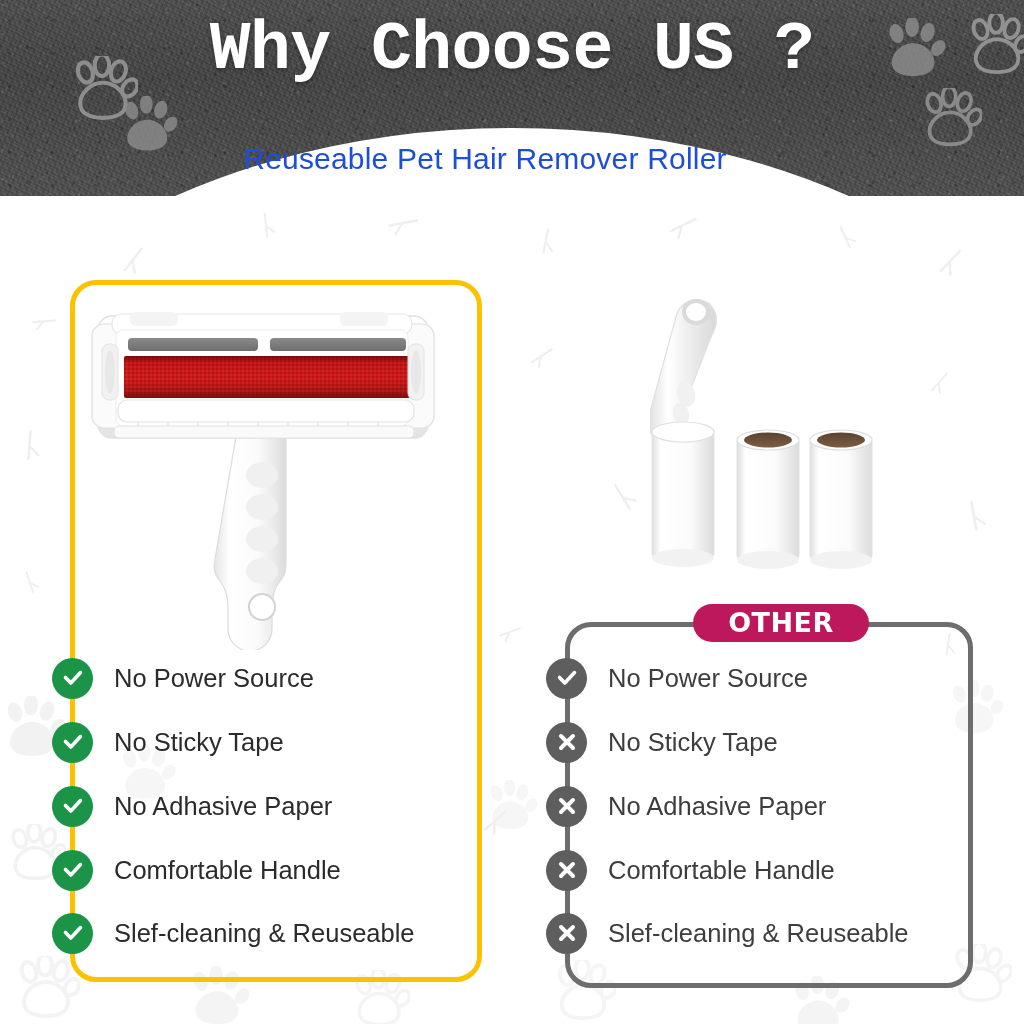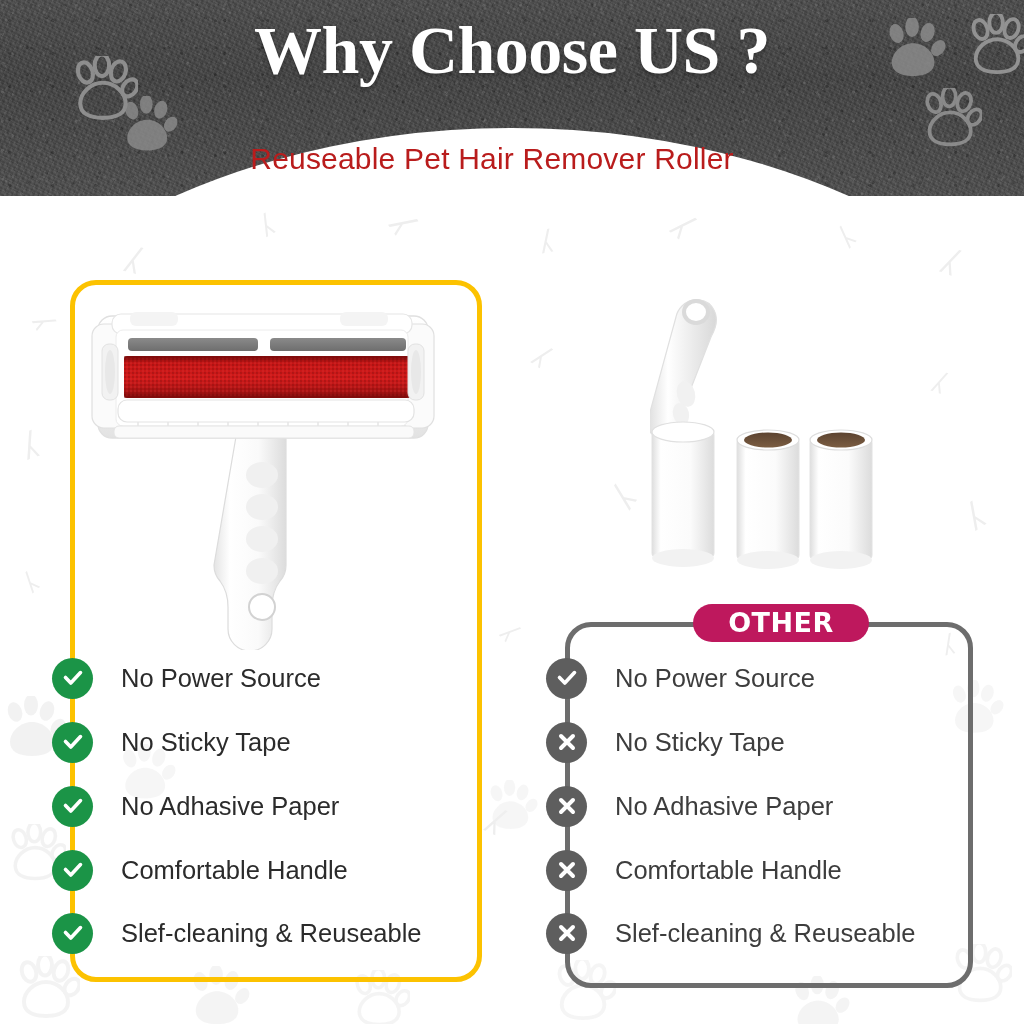--- a/index.html
+++ b/index.html
@@ -75,21 +75,21 @@
     position: absolute;
     z-index: 5;
     left: 0;
     top: 11px;
     width: 1024px;
     text-align: center;
     color: #ffffff;
     font-size: 68px;
     font-weight: 700;
     letter-spacing: -0.5px;
-    font-family: Liberation Serif, serif;
+    font-family: Liberation Mono, monospace;
     text-shadow: 0 2px 5px rgba(0,0,0,0.35);
   }
 
   
   .arc {
     position: absolute;
     z-index: 4;
     left: -112px;
     top: 128px;
     width: 1248px;
@@ -97,26 +97,25 @@
     background: #ffffff;
     border-radius: 50% 50% 0 0 / 100% 100% 0 0;
   }
   .subtitle {
     position: absolute;
     z-index: 6;
     left: 0;
     top: 142px;
     width: 970px;
     text-align: center;
-    color: #b91c1c;
+    color: #1d4ed8;
     font-size: 30px;
     font-weight: 300;
     letter-spacing: 0.2px;
     font-family: "Liberation Sans", sans-serif;
-    padding-left: 7px;
   }
 
   
   .panel-ours {
     position: absolute;
     z-index: 6;
     left: 70px;
     top: 280px;
     width: 412px;
     height: 702px;
@@ -173,21 +172,21 @@
     height: 41px;
     border-radius: 50%;
     flex: 0 0 41px;
     display: flex;
     align-items: center;
     justify-content: center;
   }
   .badge.ok { background: #1b9447; }
   .badge.grey { background: #5e5e5e; }
   .feat-label {
-    margin-left: 28px;
+    margin-left: 21px;
     font-size: 25.5px;
     font-weight: 400;
     color: #2b2b2b;
     white-space: nowrap;
     font-family: "Liberation Sans", sans-serif;
   }
   .feat-label.muted { color: #3d3d3d; }
 
   
   .roller { position: absolute; z-index: 7; }

